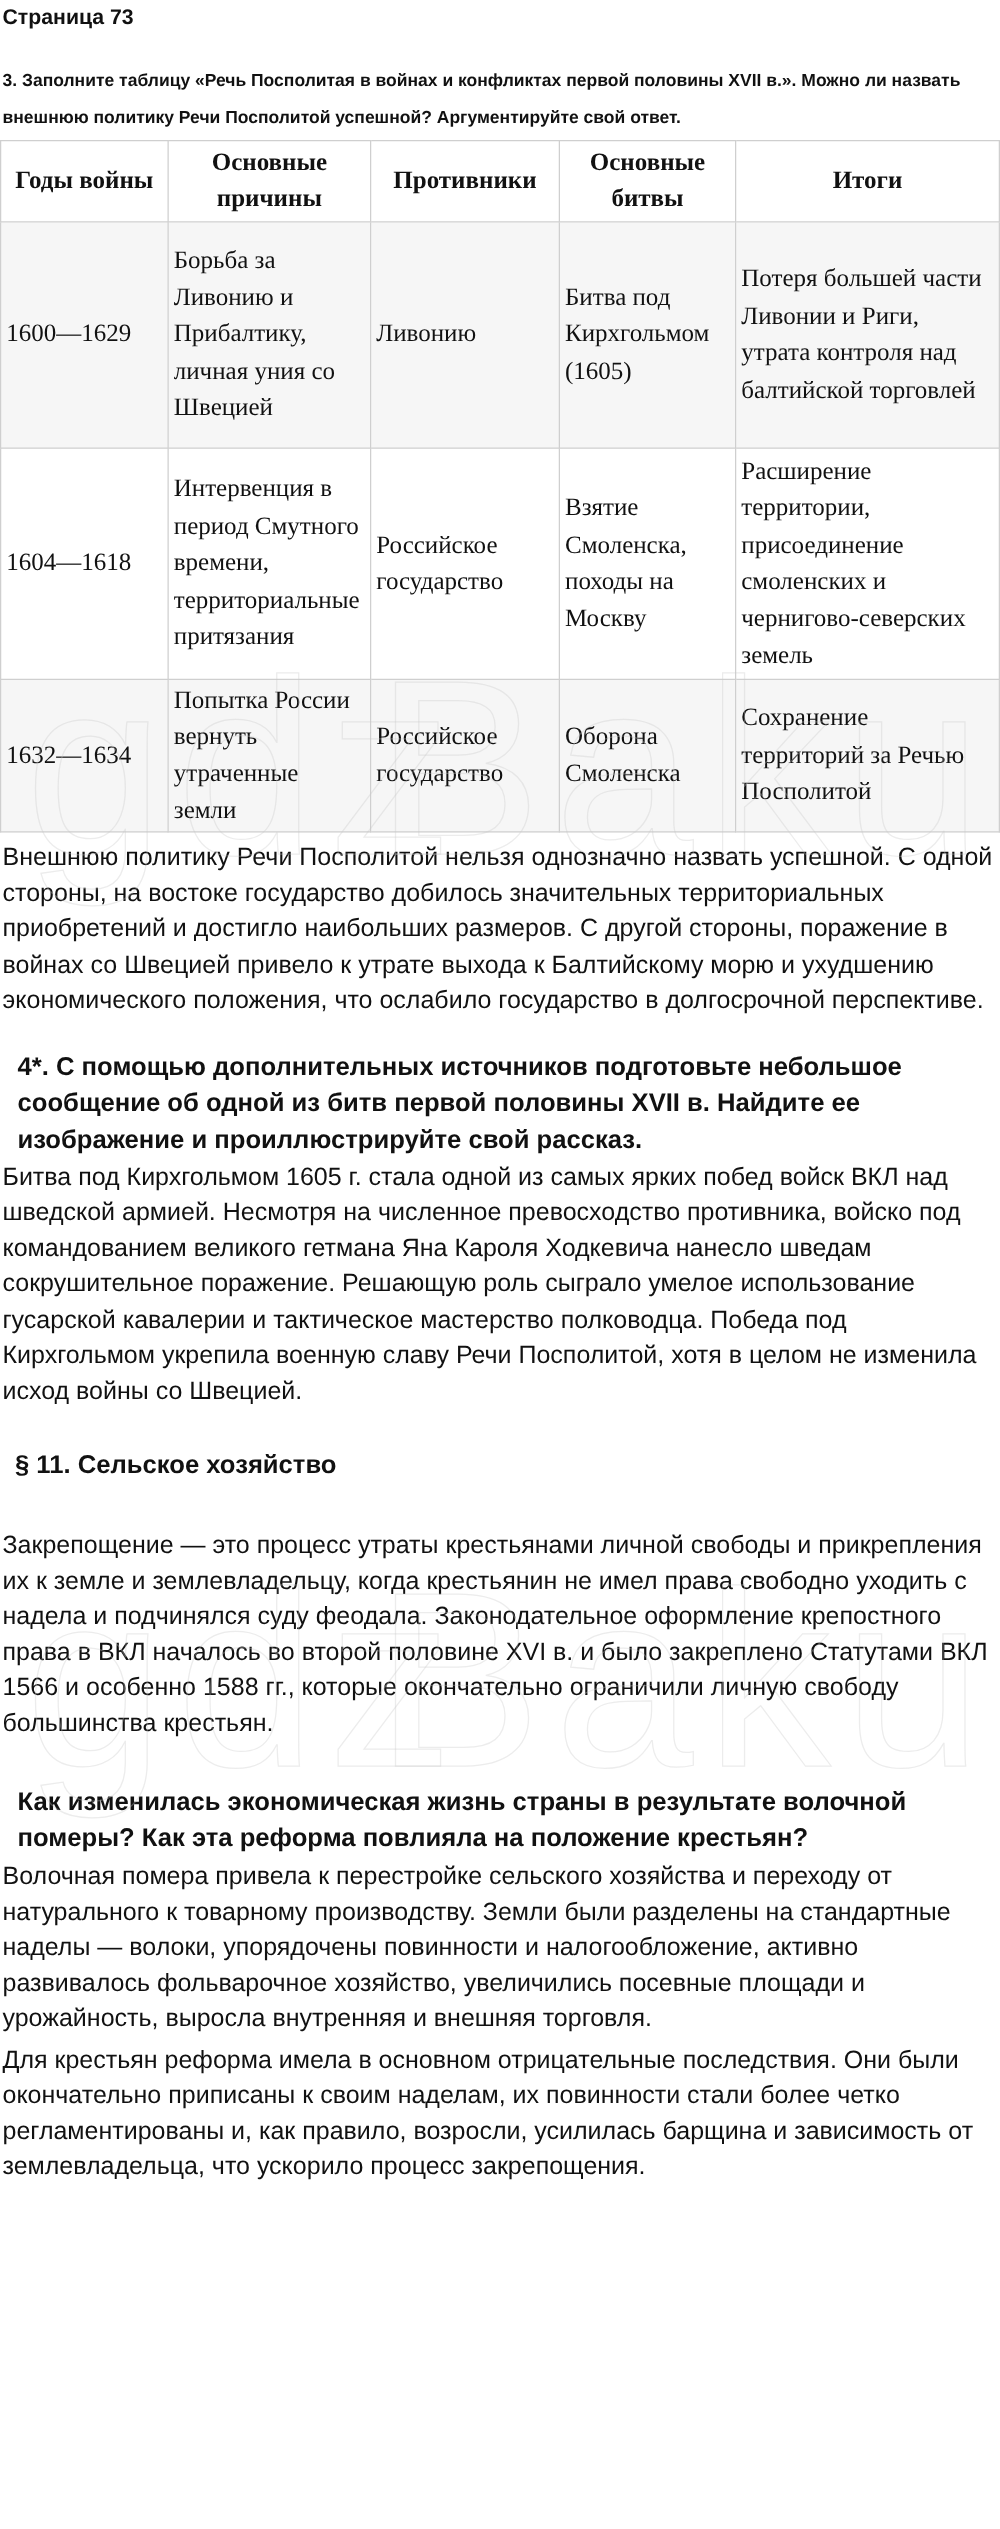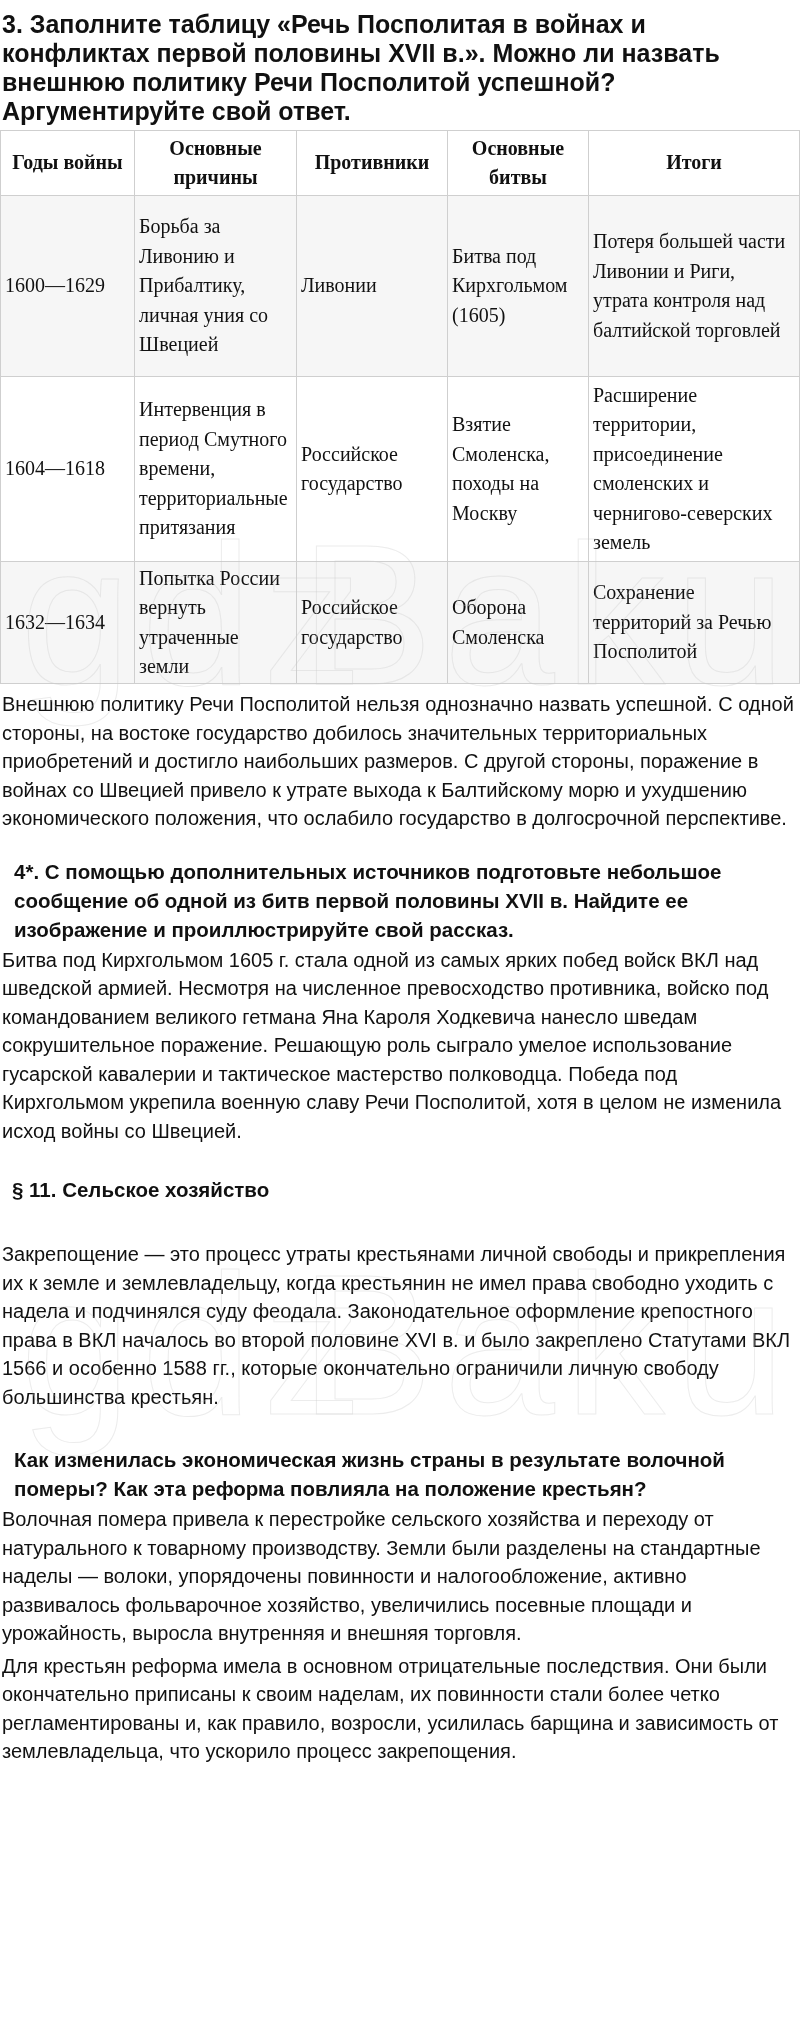--- a/index.html
+++ b/index.html
@@ -1,19 +1,19 @@
 <!DOCTYPE html>
 <html><head>
 <meta charset="utf-8">
 <style>
   html, body { margin: 0; padding: 0; background: #ffffff; }
   body { width: 800px; font-family: "Liberation Sans", sans-serif; color: #111; }
   .page { position: relative; width: 800px; padding: 0 0 10px 0; }
   .page-label { font-weight: bold; font-size: 17px; line-height: 24px; padding: 2px 0 0 2px; height: 40px; box-sizing: border-box; }
-  .task-title { font-weight: bold; font-size: 25px; line-height: 29px; padding: 10px 18px 0 2px; margin: 0; }
+  .task-title { font-weight: bold; font-size: 14px; line-height: 29px; padding: 10px 18px 0 2px; margin: 0; }
   table.answers {
     width: 800px; border-collapse: collapse; margin-top: 4px;
     font-family: "Liberation Serif", serif; font-size: 20px; line-height: 29.5px;
   }
   table.answers th, table.answers td {
     border: 1px solid #cfcfcf; padding: 1px 4px; vertical-align: middle; text-align: left;
   }
   table.answers th { font-weight: bold; text-align: center; height: 62px; background: #ffffff; }
   table.answers tr.shade td { background: #f6f6f6; }
   table.answers tr.plain td { background: #ffffff; }
@@ -41,38 +41,39 @@
 
 <div class="page">
 
   <div class="watermark">
     <div class="wm-text" style="left:20px; top:500px;">gdz</div>
     <div class="wm-text" style="left:300px; top:500px;">Bakulin</div>
     <div class="wm-text" style="left:20px; top:1230px;">gdz</div>
     <div class="wm-text" style="left:300px; top:1230px;">Bakulin</div>
   </div>
 
+  <div class="page-label">Страница 73</div>
 
   <p class="task-title">3. Заполните таблицу «Речь Посполитая в войнах и конфликтах первой половины XVII в.». Можно ли назвать внешнюю политику Речи Посполитой успешной? Аргументируйте свой ответ.</p>
 
   <table class="answers">
     <thead>
       <tr>
         <th class="col-years">Годы войны</th>
         <th class="col-causes">Основные причины</th>
         <th class="col-enemies">Противники</th>
         <th class="col-battles">Основные битвы</th>
         <th>Итоги</th>
       </tr>
     </thead>
     <tbody>
       <tr class="shade" style="height:181px;">
         <td>1600—1629</td>
         <td>Борьба за Ливонию и Прибалтику, личная уния со Швецией</td>
-        <td>Ливонии</td>
+        <td>Ливонию</td>
         <td>Битва под Кирхгольмом (1605)</td>
         <td>Потеря большей части Ливонии и Риги, утрата контроля над балтийской торговлей</td>
       </tr>
       <tr class="plain" style="height:185px;">
         <td>1604—1618</td>
         <td>Интервенция в период Смутного времени, территориальные притязания</td>
         <td>Российское государство</td>
         <td>Взятие Смоленска, походы на Москву</td>
         <td>Расширение территории, присоединение смоленских и чернигово-северских земель</td>
       </tr>

